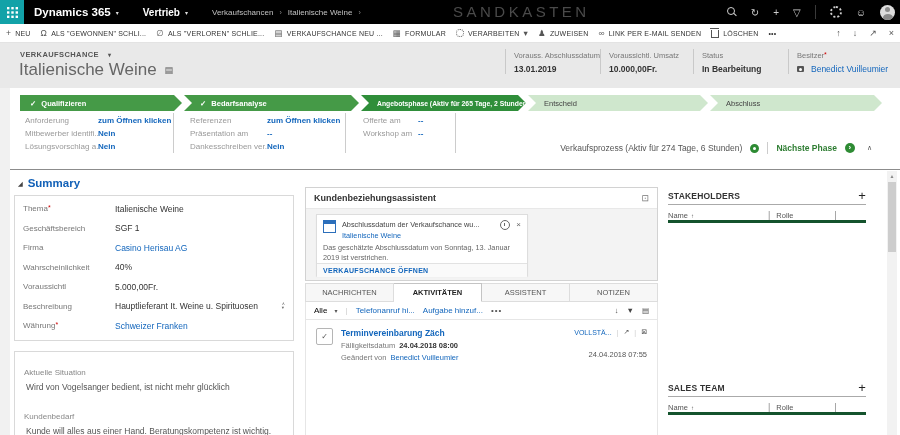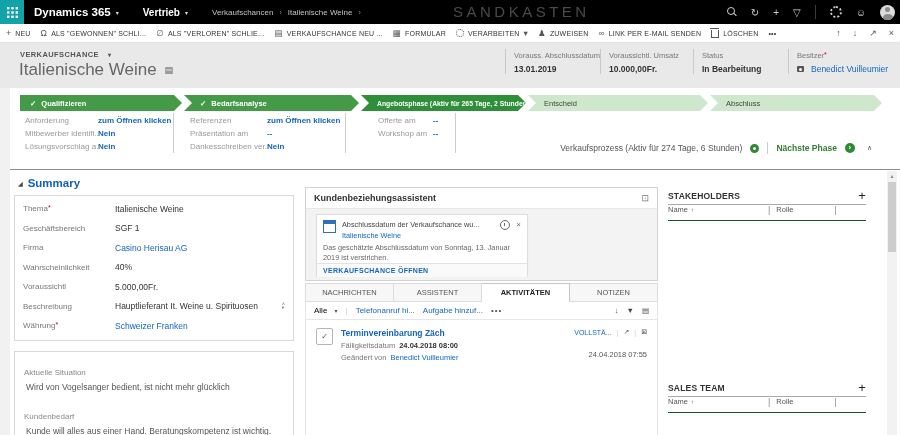--- a/index.html
+++ b/index.html
@@ -113,21 +113,21 @@
   .act-row{font-size:7.5px;color:#777;margin-top:3px;display:flex;gap:4px;align-items:flex-end}
   .act-strong{color:#333;font-weight:bold}
   .act-right{display:flex;flex-direction:column;align-items:flex-end;flex-shrink:0}
   .act-cmds{display:flex;gap:5px;align-items:center;font-size:7px;color:#555}
   .act-cmds .cmpl{color:#1366bc}
   .act-time{font-size:7.5px;color:#555;margin-top:14px}
   
   .rpanel{position:absolute;left:658px;width:198px}
   .p-head{display:flex;align-items:center;height:17px;border-bottom:1px solid #aaa;font-size:8.5px;font-weight:bold;color:#333;letter-spacing:.2px}
   .p-plus{margin-left:auto;font-size:13px;font-weight:normal;color:#222}
-  .p-cols{display:flex;align-items:flex-start;height:15px;border-bottom:1px solid #14532d;font-size:7.5px;color:#555}
+  .p-cols{display:flex;align-items:flex-end;height:15px;border-bottom:3px solid #14532d;font-size:7.5px;color:#555}
   .p-c1{width:100px;display:flex;gap:3px;align-items:center}
   .p-c2{width:58px;margin-left:6px}
   .colpipe{color:#8a8a8a;font-size:9px}
   .p-row{display:flex;align-items:center;height:22px;font-size:8.5px}
   .contact-icon{width:10px;height:8px;background:#555;border-radius:1px;position:relative;margin-right:4px;flex-shrink:0}
   .contact-icon::after{content:"";position:absolute;left:1.5px;top:1.5px;width:3px;height:3px;border-radius:50%;background:#fff}
   .p-name{width:86px;color:#1366bc;white-space:nowrap;overflow:hidden}
   .p-role{color:#1366bc;margin-left:6px}
   .p-dd{margin-left:auto;font-size:6px;color:#222}
   
@@ -302,21 +302,21 @@
     <div class="brow">
         <span class="blabel" style="width:77px">Präsentation am</span>
         <span class="bval">--</span>
       </div>
     <div class="brow">
         <span class="blabel" style="width:77px">Dankesschreiben ver...</span>
         <span class="bval">Nein</span>
       </div>
   </div>
   <div class="bsep" style="left:345px"></div>
-  <div class="bcol" style="left:378px;width:92px">
+  <div class="bcol" style="left:363px;width:92px">
     <div class="brow">
         <span class="blabel" style="width:55px">Offerte am</span>
         <span class="bval">--</span>
       </div>
     <div class="brow">
         <span class="blabel" style="width:55px">Workshop am</span>
         <span class="bval">--</span>
       </div>
   </div>
   <div class="bsep" style="left:455px"></div>
@@ -396,22 +396,22 @@
           <span>×</span>
         </span>
       </div>
       <div class="card-body">Das geschätzte Abschlussdatum von Sonntag, 13. Januar 2019 ist verstrichen.</div>
       <div class="card-foot">VERKAUFSCHANCE ÖFFNEN</div>
     </div>
   </div>
 
   <div id="tabs">
     <div class="tab">NACHRICHTEN</div>
+    <div class="tab active">AKTIVITÄTEN</div>
     <div class="tab">ASSISTENT</div>
-    <div class="tab active">AKTIVITÄTEN</div>
     <div class="tab">NOTIZEN</div>
   </div>
 
   <div id="acttoolbar">
     <span><span>Alle</span> <span class="caret" style="color:#555">▾</span></span>
     <span class="pipe">|</span>
     <span class="blue">Telefonanruf hi...</span>
     <span class="blue">Aufgabe hinzuf...</span>
     <span style="color:#555;letter-spacing:1px">•••</span>
     <span class="tool-ics">

